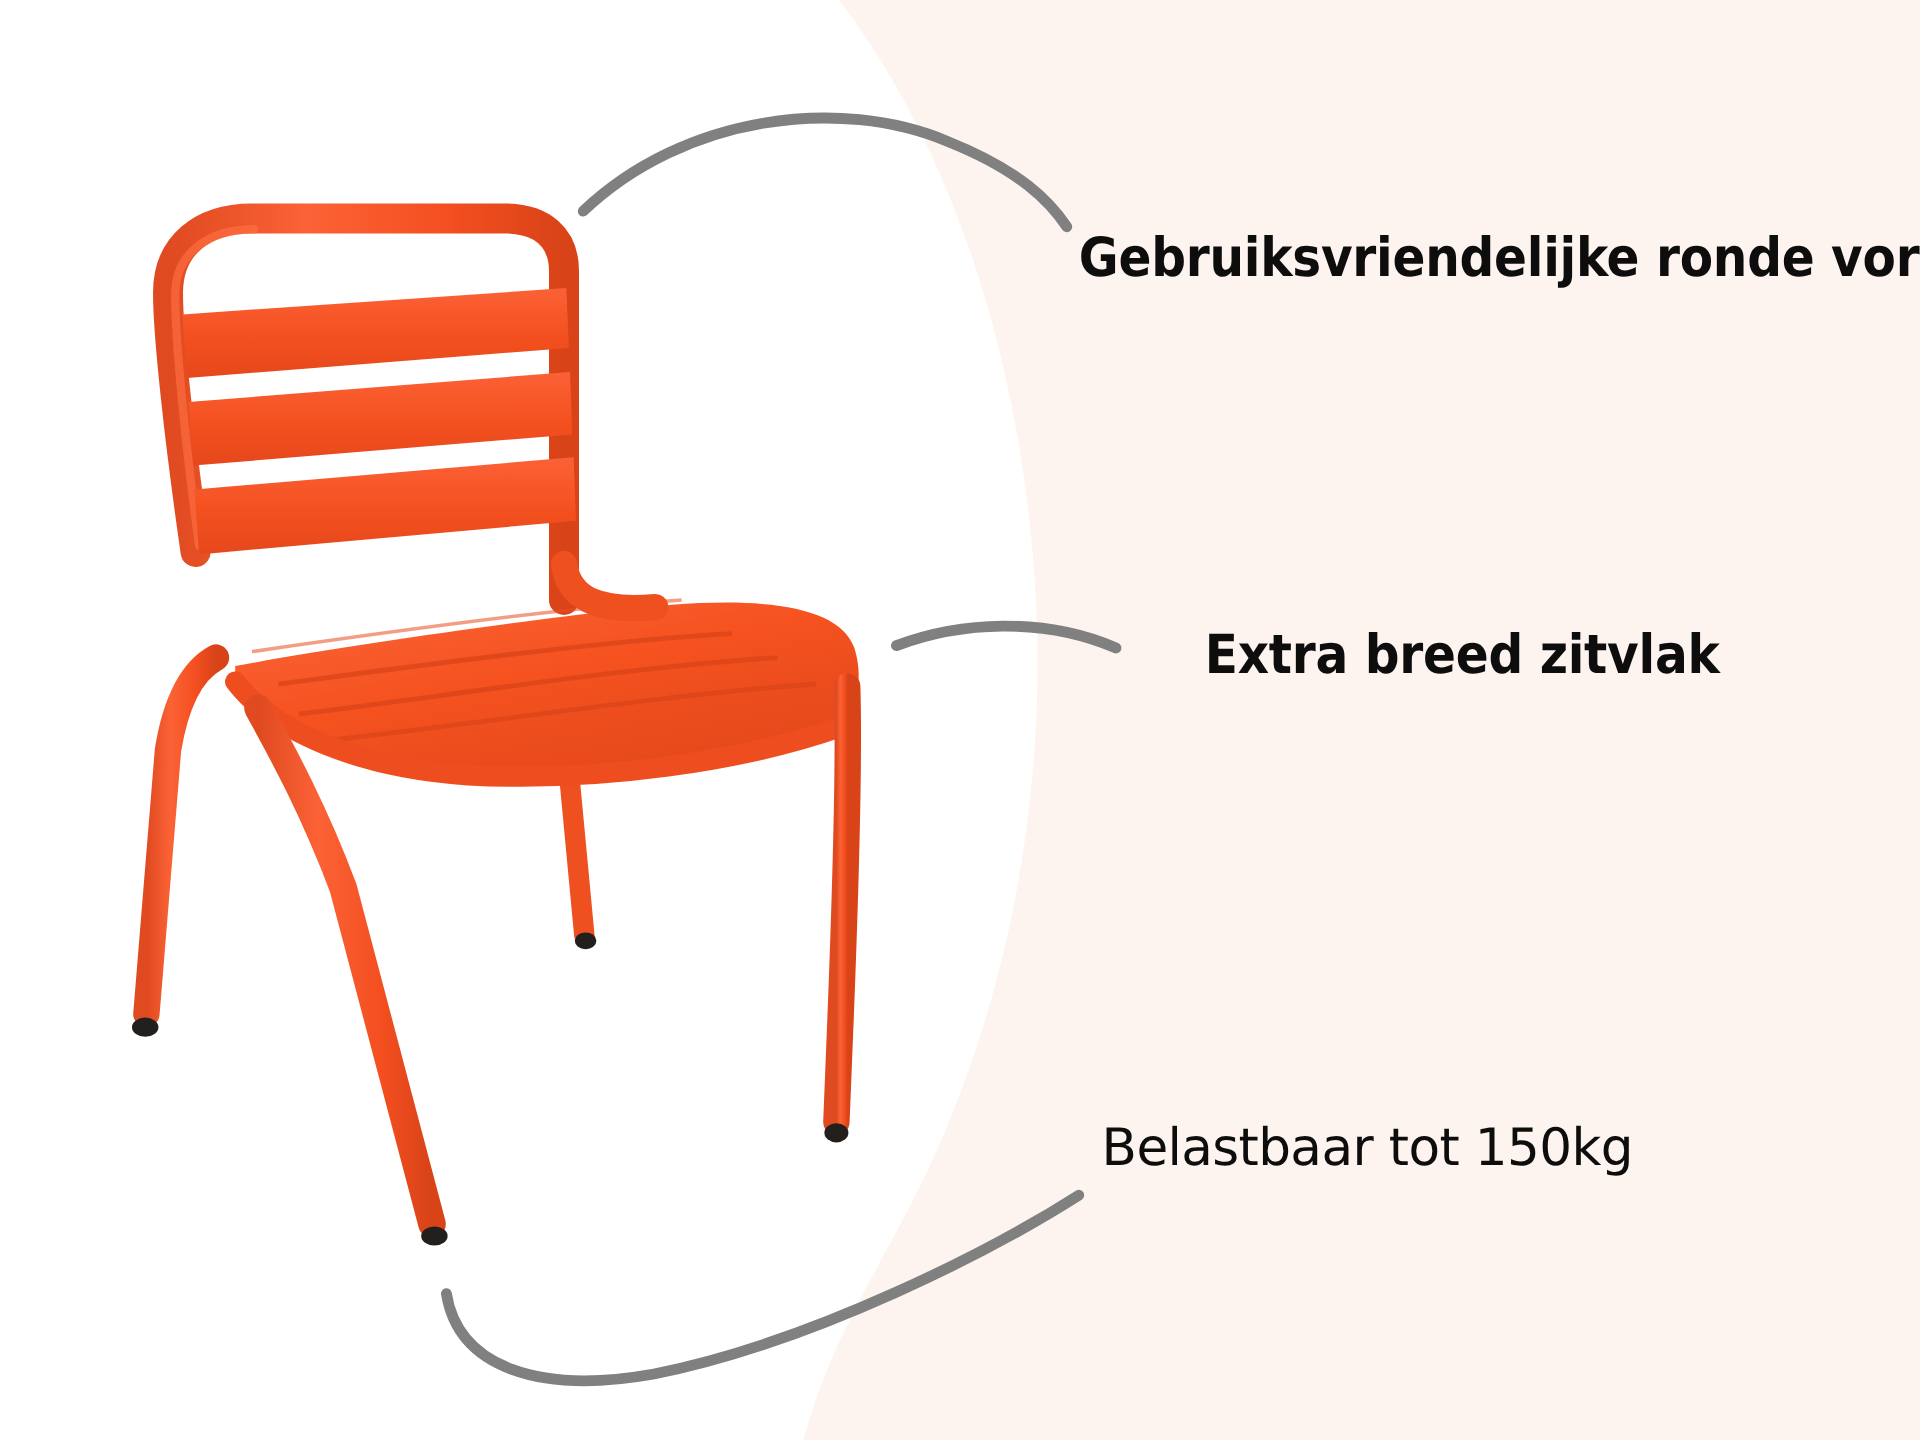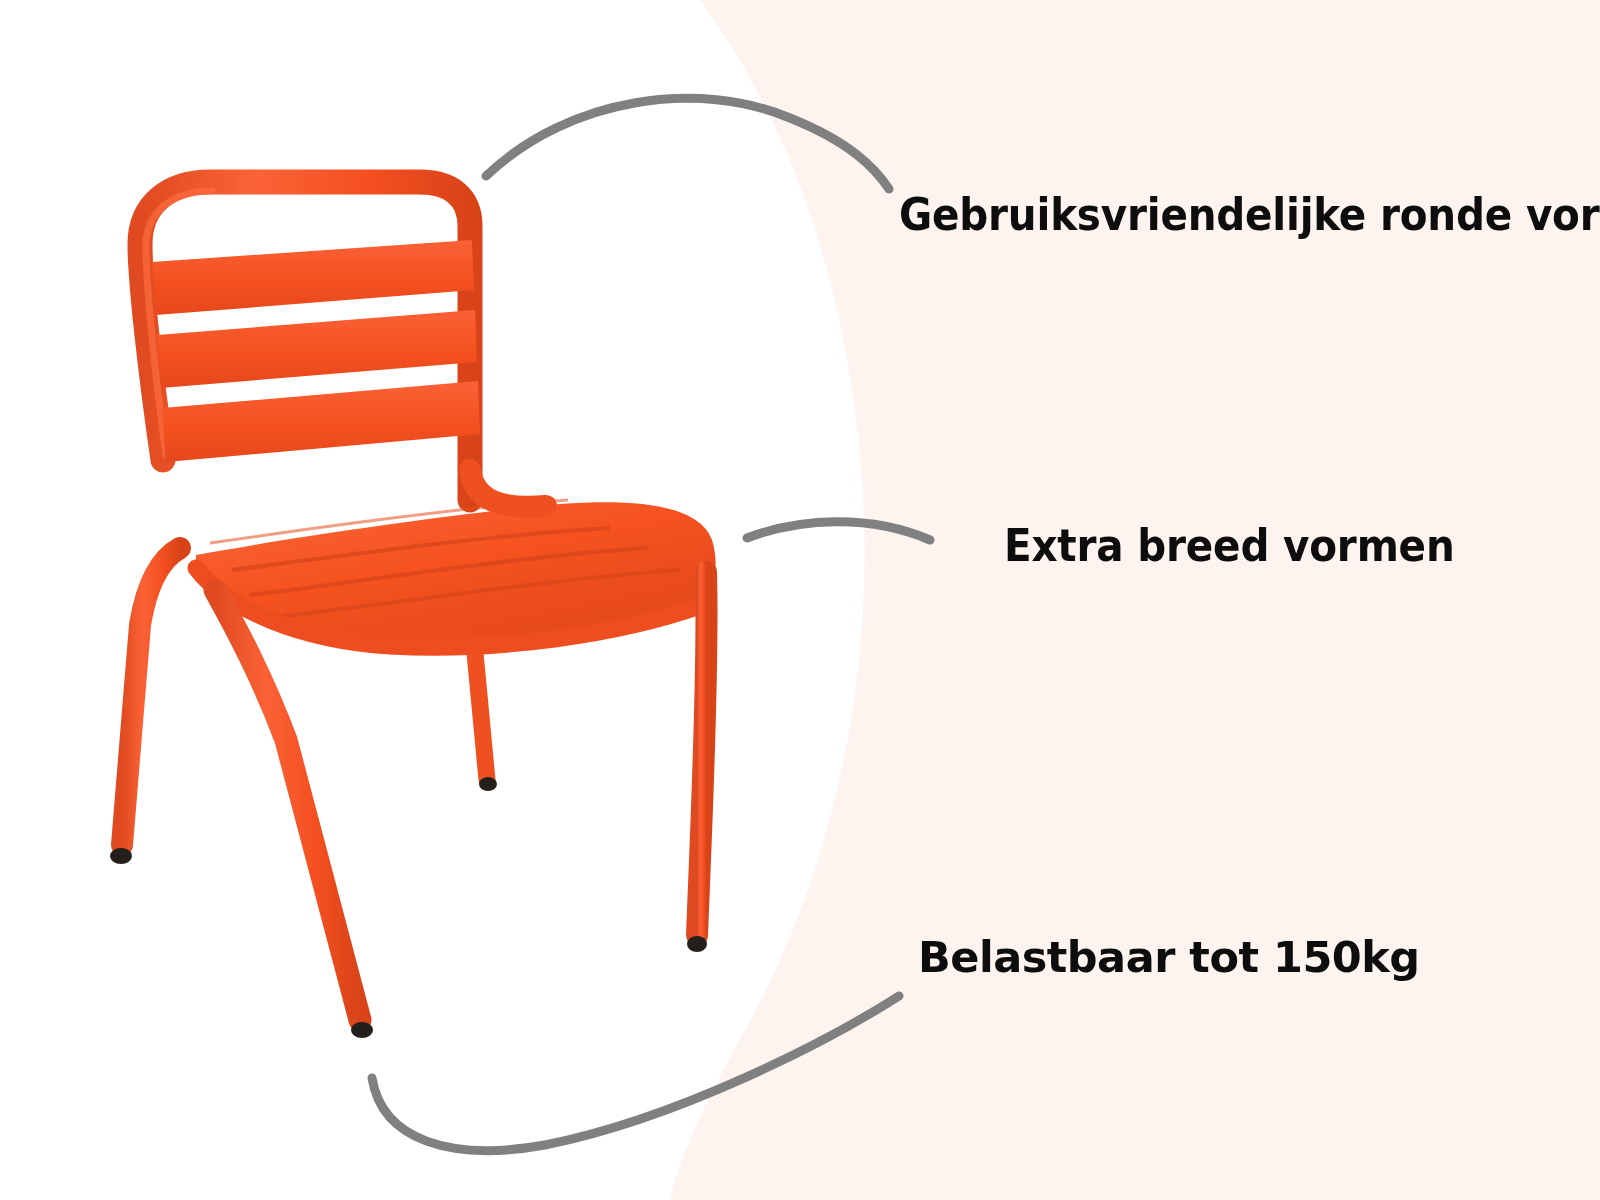--- a/index.html
+++ b/index.html
@@ -29,21 +29,21 @@
     line-height: 1;
   }
   .callout-condensed {
     font-family: "Liberation Sans Narrow", "DejaVu Sans Condensed", "Liberation Sans", sans-serif;
     font-weight: 700;
     font-stretch: condensed;
     letter-spacing: -0.2px;
   }
   .callout-geometric {
     font-family: "DejaVu Sans", sans-serif;
-    font-weight: 700;
+    font-weight: 400;
     letter-spacing: -0.5px;
   }
   #callout-1 {
     left: 899px;
     top: 192px;
     font-size: 45px;
   }
   #callout-2 {
     left: 1004px;
     top: 523px;
@@ -163,17 +163,17 @@
   </svg>
 
   <svg id="curves-svg" viewBox="0 0 1600 1200">
     <path d="M 486 176 C 570 96, 700 80, 790 118 C 850 142, 875 168, 889 189" stroke="#808080" stroke-width="9" fill="none" stroke-linecap="round"></path>
     <path d="M 747 538 C 800 518, 870 514, 930 540" stroke="#808080" stroke-width="9" fill="none" stroke-linecap="round"></path>
     <path d="M 372 1078 C 382 1140, 450 1162, 545 1145 C 680 1118, 830 1040, 899 996" stroke="#808080" stroke-width="9" fill="none" stroke-linecap="round"></path>
   </svg>
 
   <div class="callout callout-condensed" id="callout-1">Gebruiksvriendelijke ronde vormen</div>
 
-  <div class="callout callout-condensed" id="callout-2">Extra breed vormen</div>
+  <div class="callout callout-condensed" id="callout-2">Extra breed zitvlak</div>
 
   <div class="callout callout-geometric" id="callout-3">Belastbaar tot 150kg</div>
 
 </div>
 
 </body></html>

